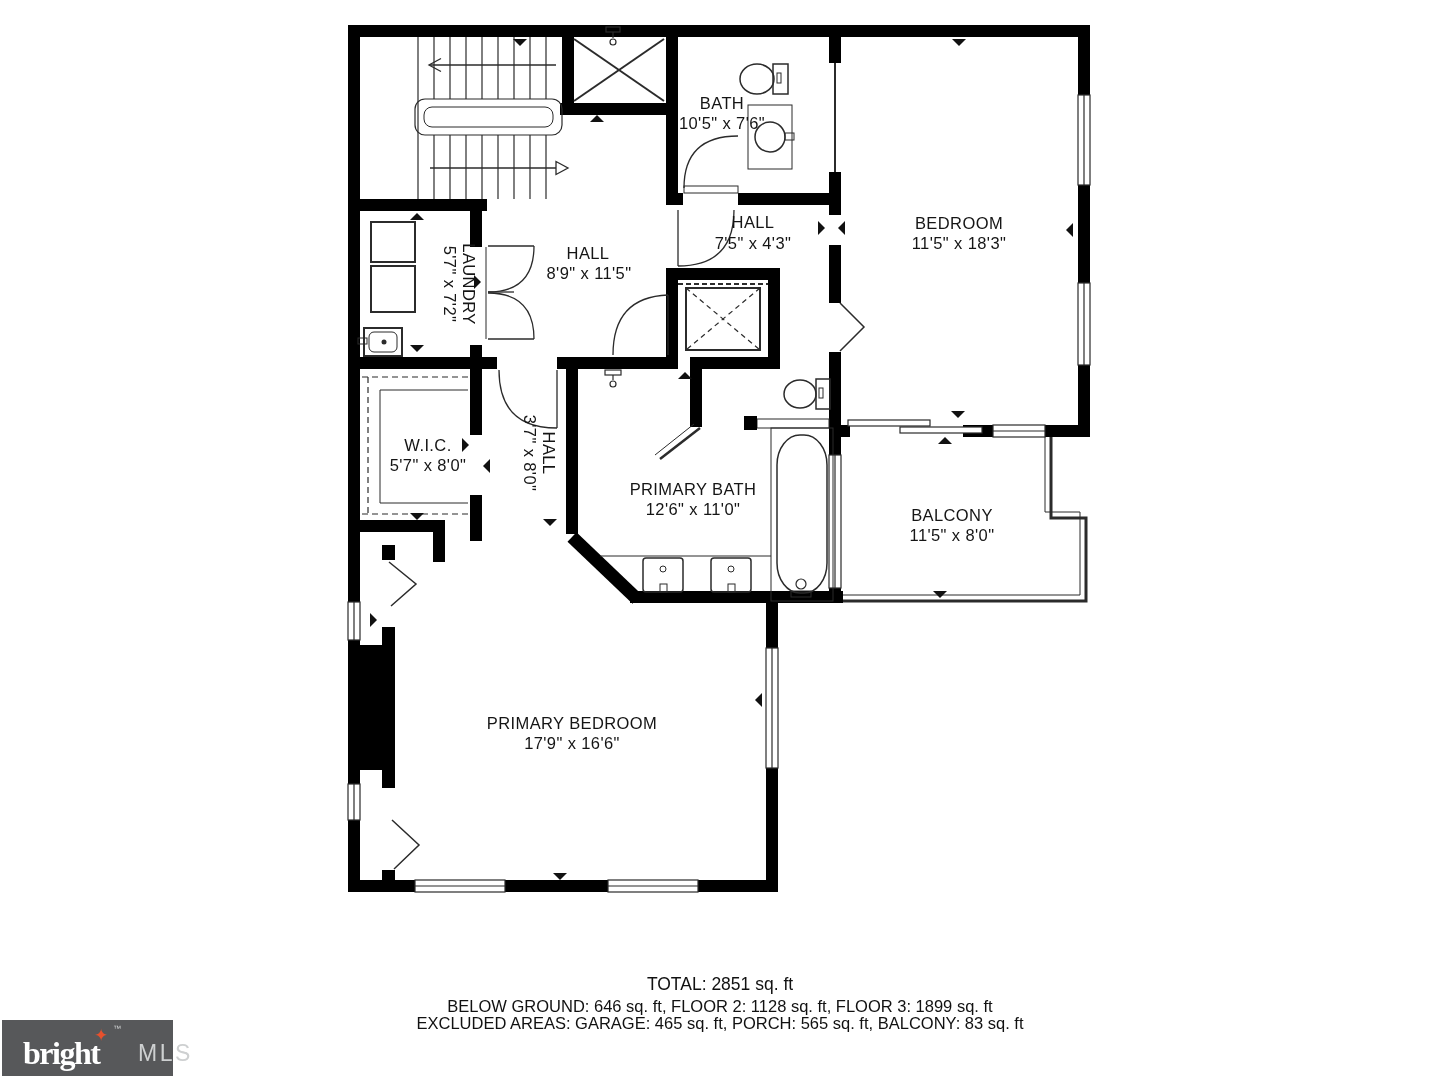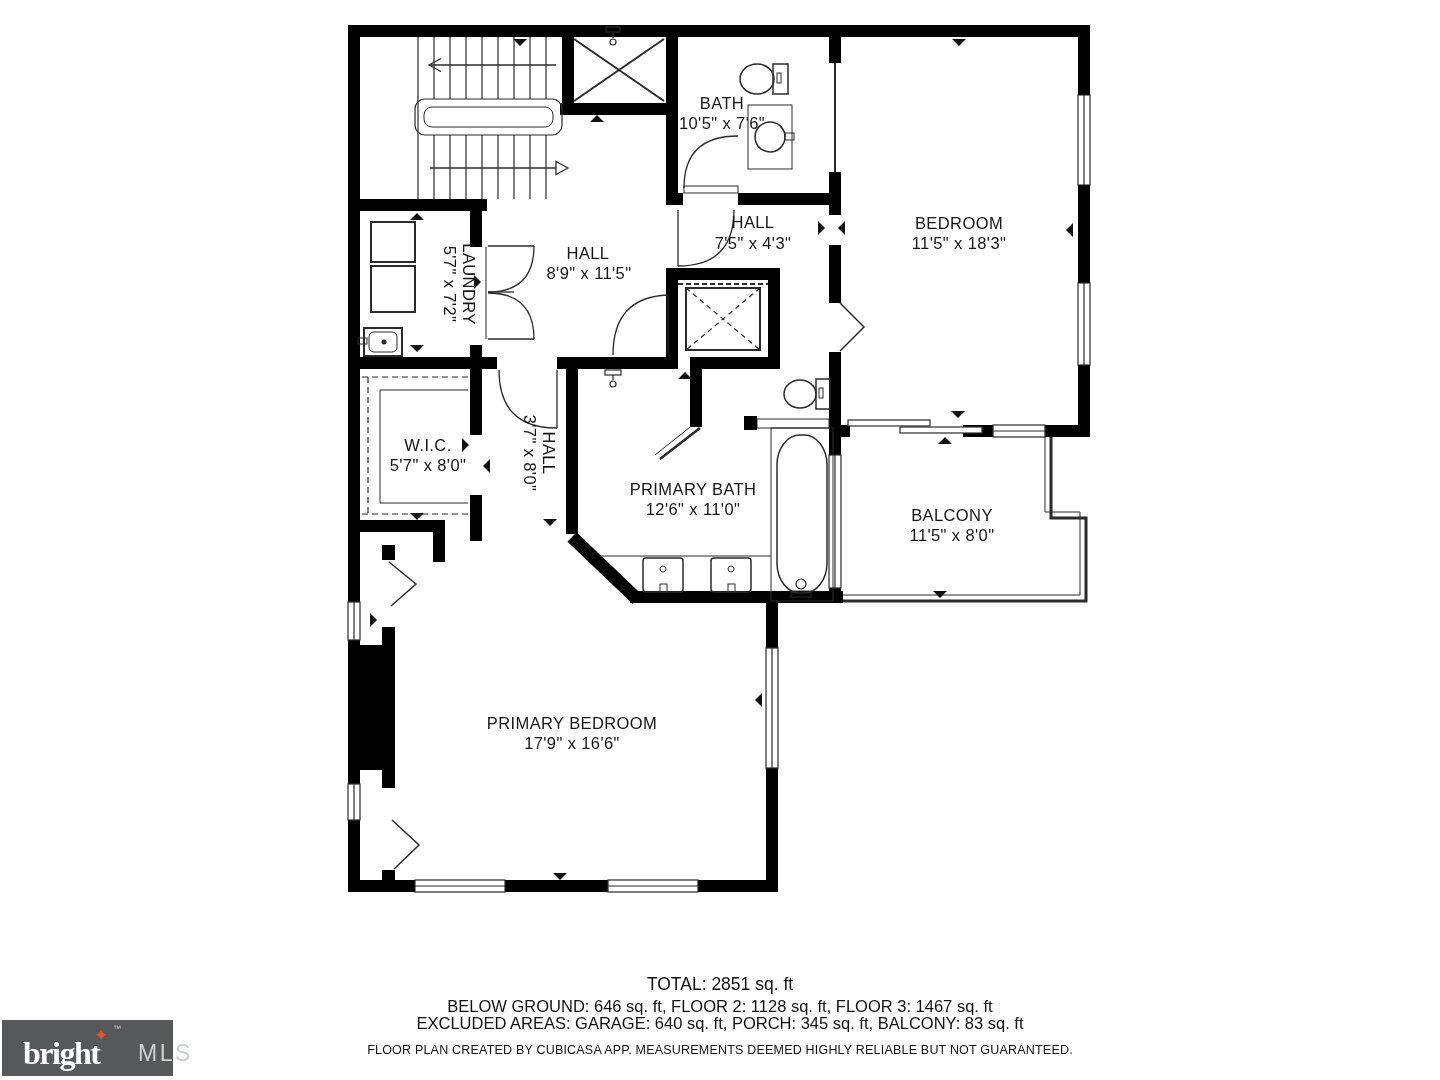--- a/index.html
+++ b/index.html
@@ -358,23 +358,22 @@
       <text class="rd" text-anchor="middle" x="952" y="541">11'5" x 8'0"</text>
     </g>
     <g>
       <text class="rn" text-anchor="middle" x="572" y="729">PRIMARY BEDROOM</text>
       <text class="rd" text-anchor="middle" x="572" y="749">17'9" x 16'6"</text>
     </g>
   </g>
 </svg>
 
   <div class="footer-line f-total">TOTAL: 2851 sq. ft</div>
-  <div class="footer-line f-floors">BELOW GROUND: 646 sq. ft, FLOOR 2: 1128 sq. ft, FLOOR 3: 1467 sq. ft</div>
-  <div class="footer-line f-excluded">EXCLUDED AREAS: GARAGE: 640 sq. ft, PORCH: 345 sq. ft, BALCONY: 83 sq. ft</div>
-  <div class="footer-line f-disclaimer">FLOOR PLAN CREATED BY CUBICASA APP. MEASUREMENTS DEEMED HIGHLY RELIABLE BUT NOT GUARANTEED.</div>
+  <div class="footer-line f-floors">BELOW GROUND: 646 sq. ft, FLOOR 2: 1128 sq. ft, FLOOR 3: 1899 sq. ft</div>
+  <div class="footer-line f-excluded">EXCLUDED AREAS: GARAGE: 465 sq. ft, PORCH: 565 sq. ft, BALCONY: 83 sq. ft</div>
 
   <div class="logo">
     <span class="logo-brand">bright</span>
     <span class="logo-star">✦</span>
     <span class="logo-tm">™</span>
     <span class="logo-suffix">MLS</span>
   </div>
 
 </div>
 

